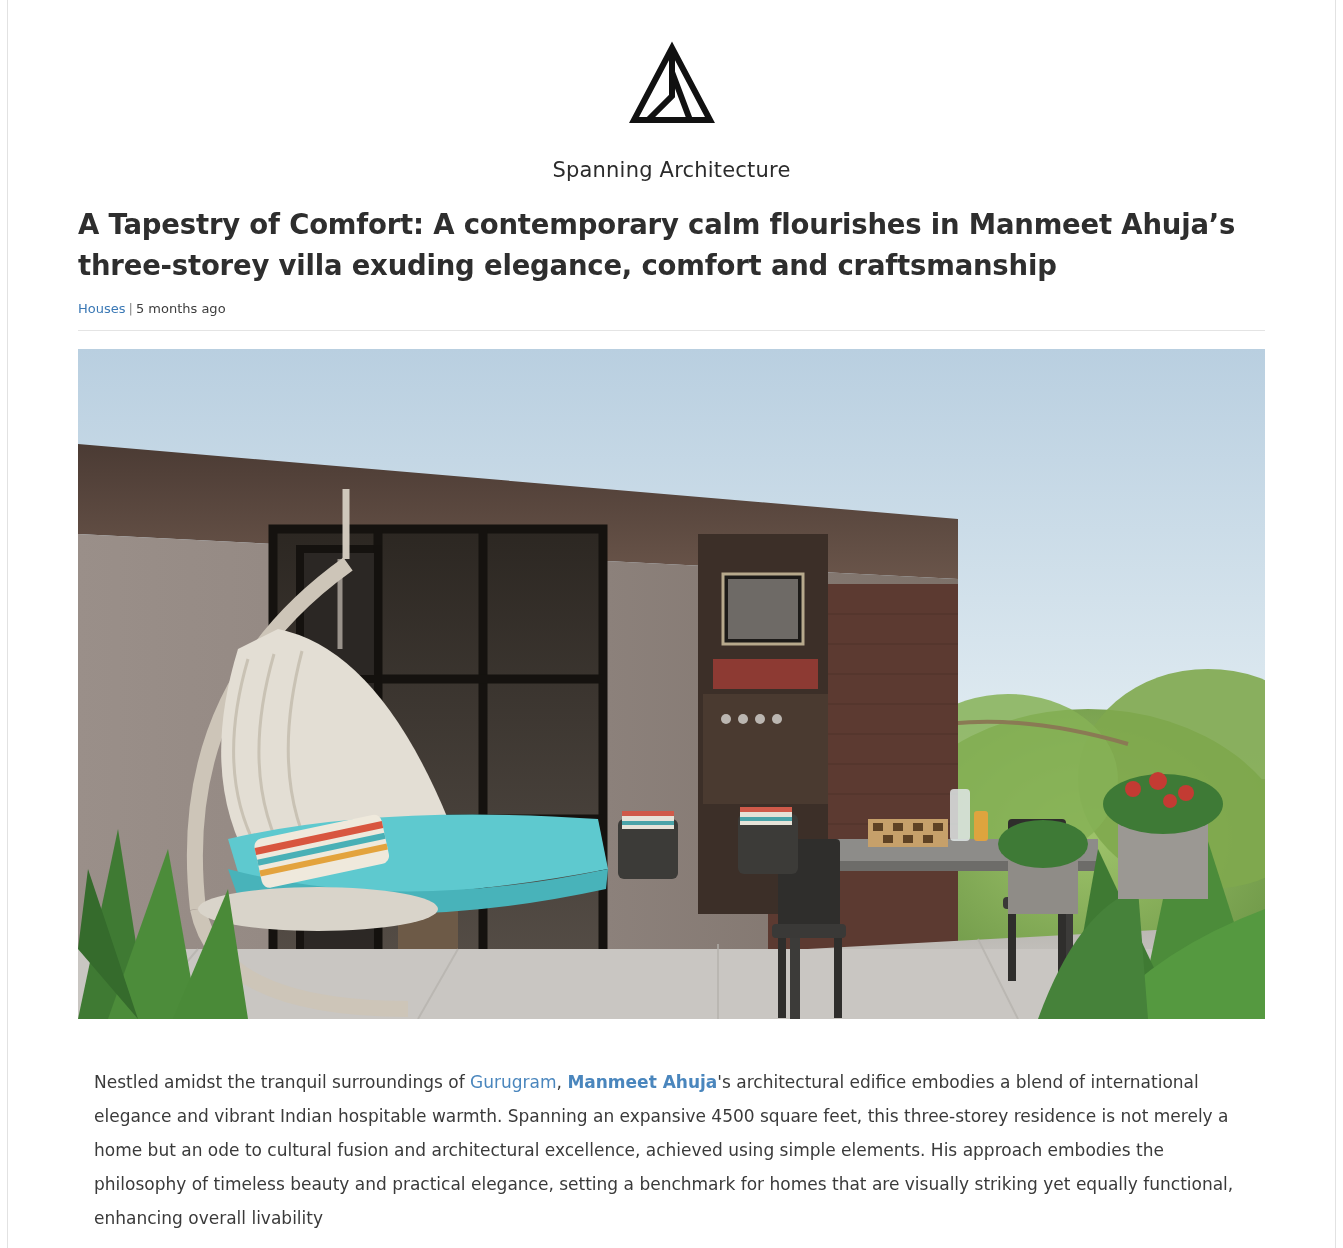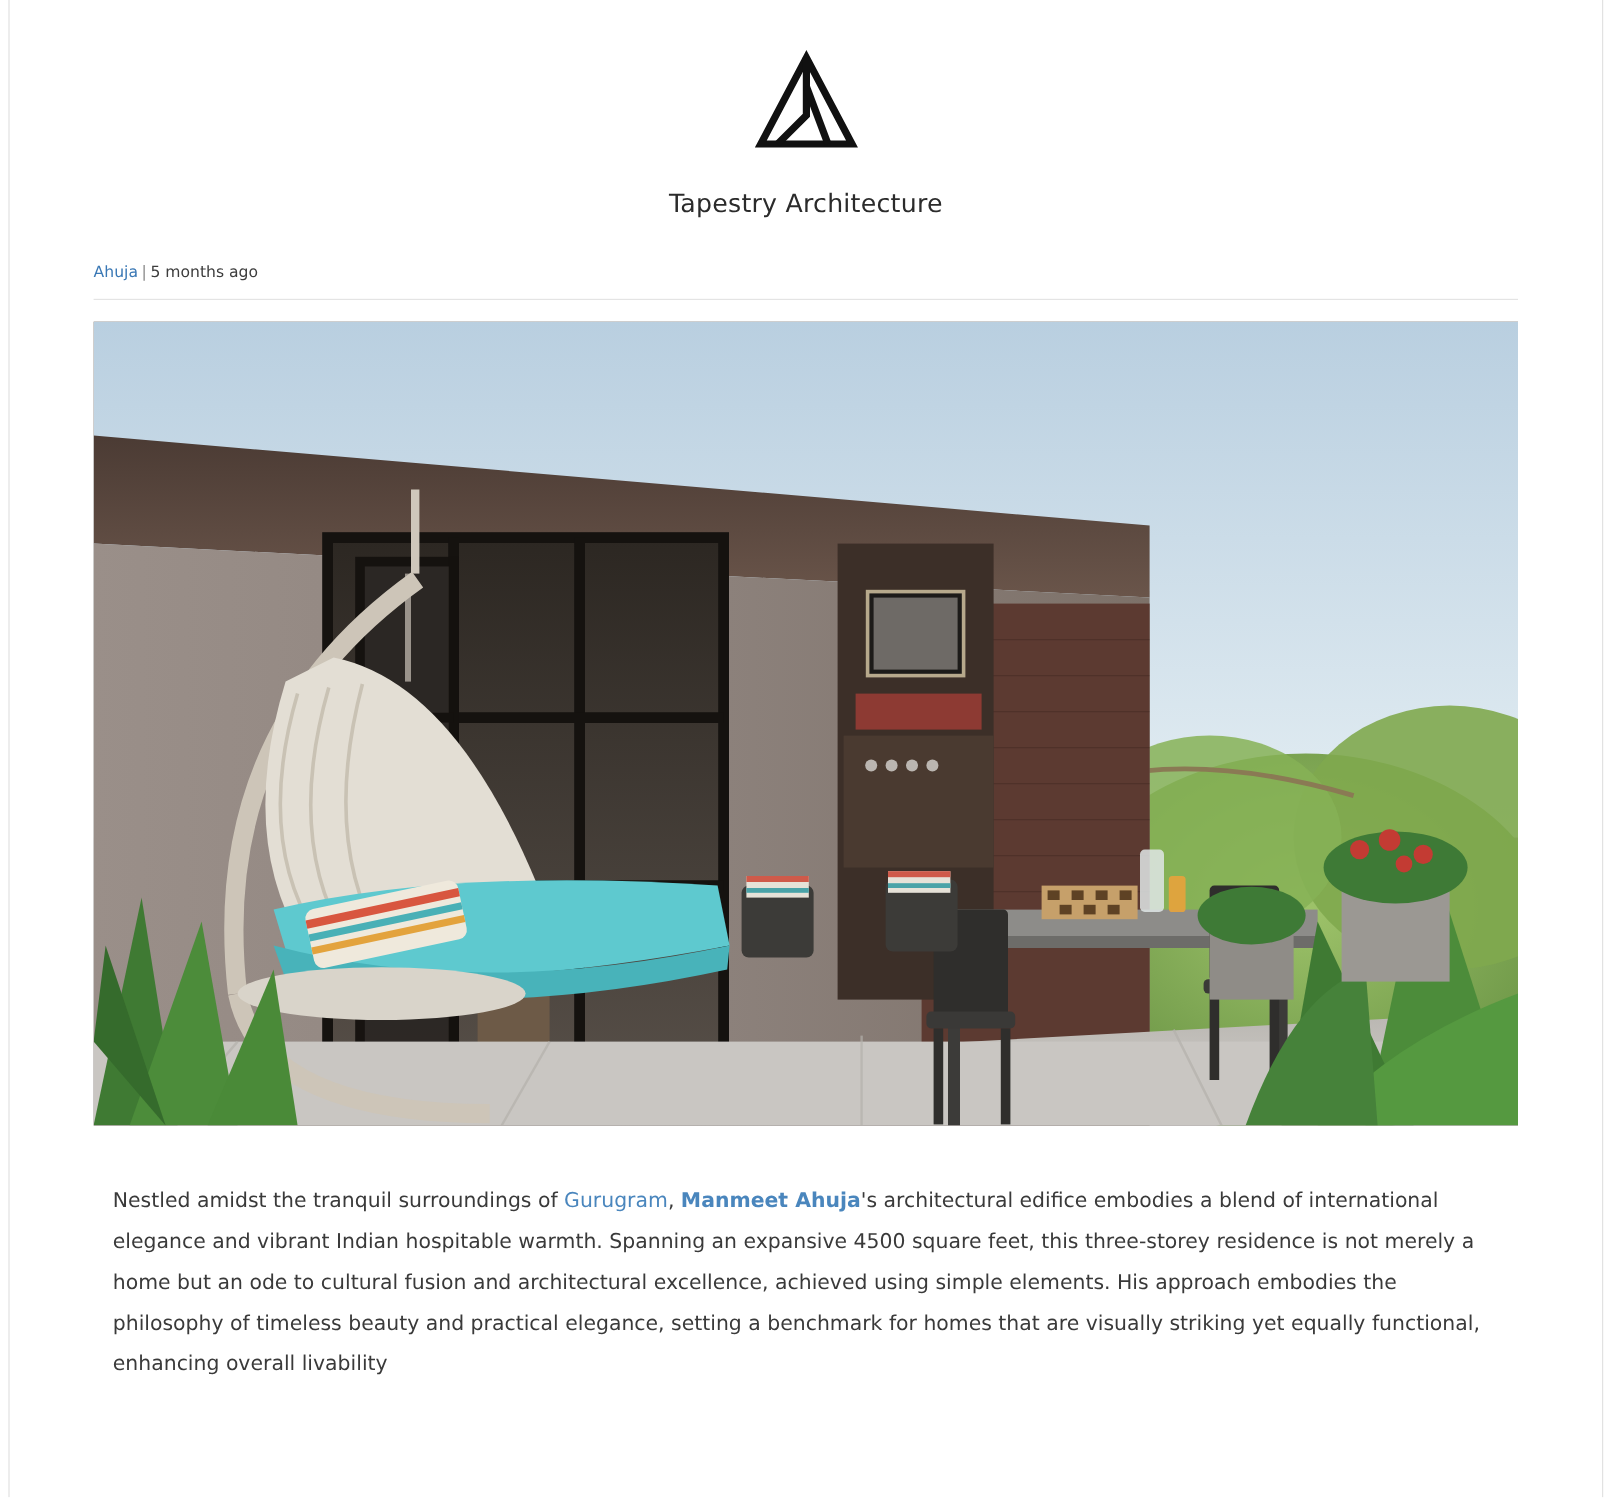--- a/index.html
+++ b/index.html
@@ -108,26 +108,27 @@
   <div class="masthead">
     <a class="logo-wrap" href="#">
       <svg width="96" height="96" viewBox="0 0 96 96" aria-hidden="true">
         <g fill="none" stroke="#111111" stroke-width="6" stroke-linejoin="miter">
           <path d="M48 10 L86 82 L10 82 Z"></path>
           <path d="M48 10 L48 58 L24 82"></path>
           <path d="M48 34 L66 82"></path>
         </g>
       </svg>
     </a>
-    <div class="site-name">Tapestry Architecture</div>
+    <div class="site-name">Spanning Architecture</div>
   </div>
 
   <div class="article-header">
+    <h1 class="article-title">A Tapestry of Comfort: A contemporary calm flourishes in Manmeet Ahuja’s three-storey villa exuding elegance, comfort and craftsmanship</h1>
     <div class="meta-line">
-      <a class="meta-category" href="#">Ahuja</a><span class="meta-sep">|</span><span class="meta-time">5 months ago</span>
+      <a class="meta-category" href="#">Houses</a><span class="meta-sep">|</span><span class="meta-time">5 months ago</span>
     </div>
   </div>
 
   <div class="hero">
     <svg viewBox="0 0 1187 670" preserveAspectRatio="none" aria-hidden="true">
       <defs>
         <linearGradient id="skyG" x1="0" y1="0" x2="0" y2="1">
           <stop offset="0%" stop-color="#b9cfe0"></stop>
           <stop offset="100%" stop-color="#e4eef3"></stop>
         </linearGradient>

